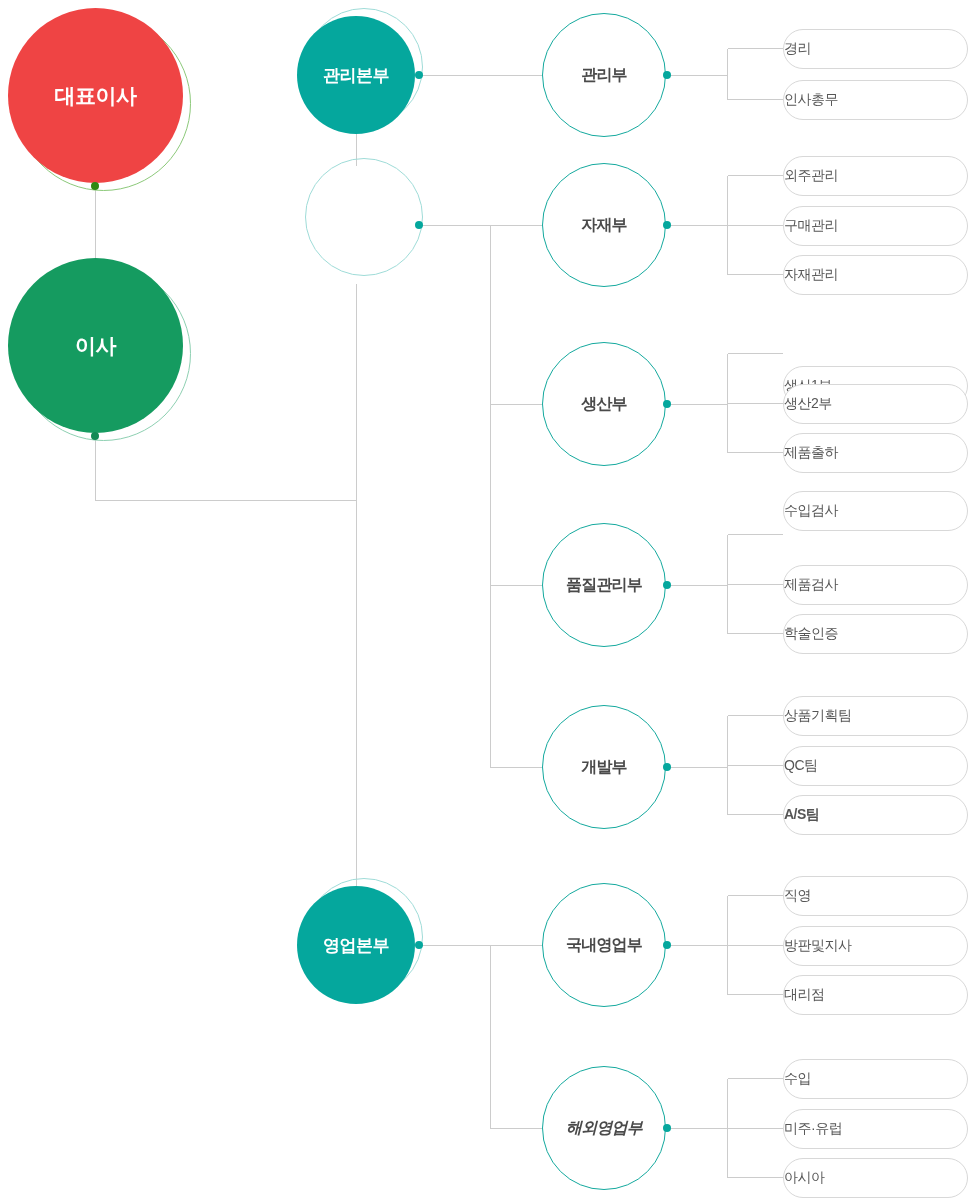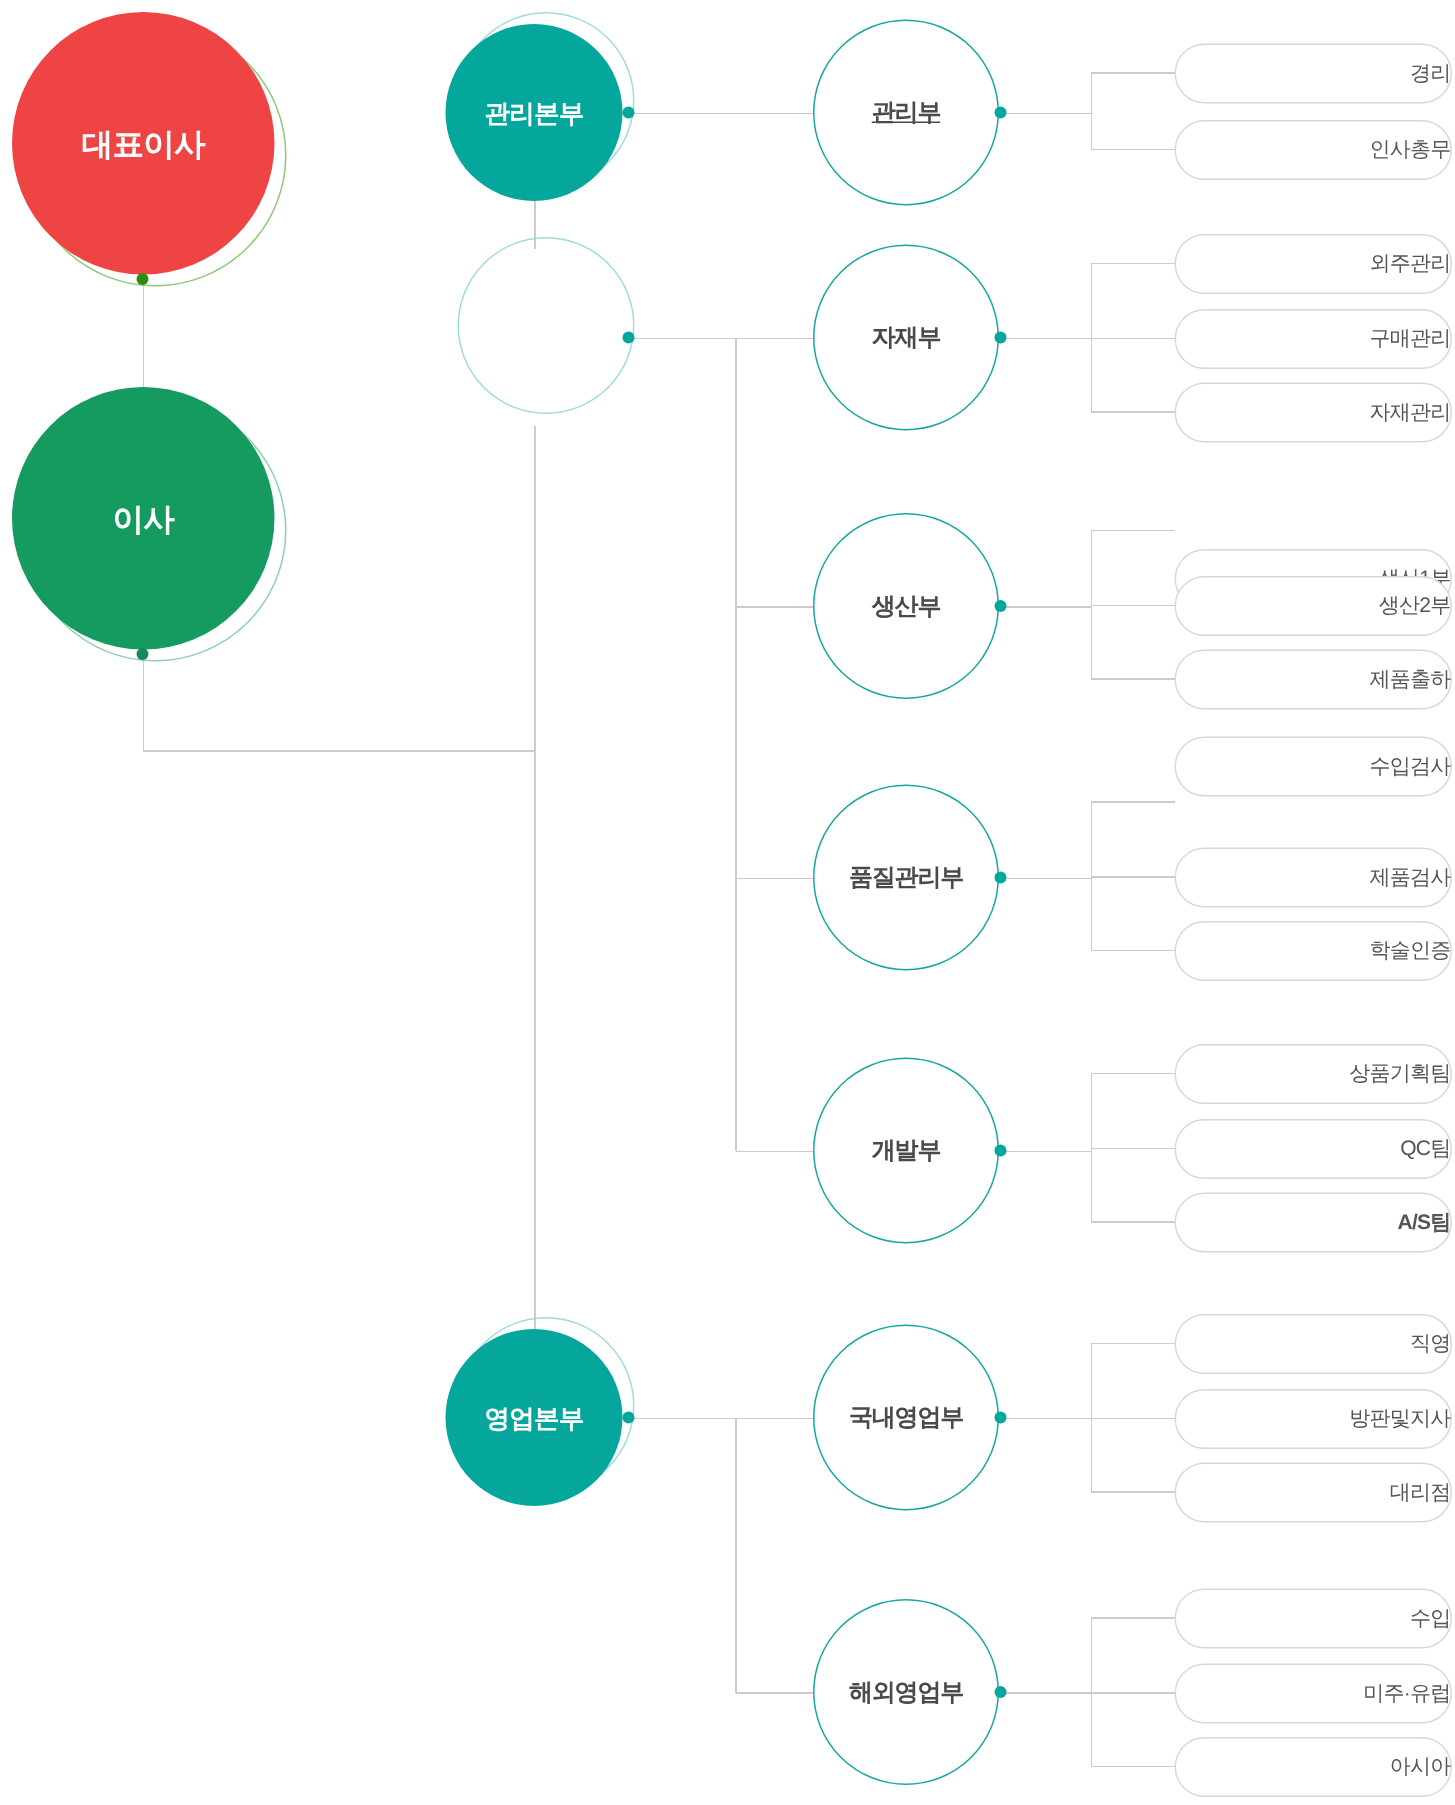--- a/index.html
+++ b/index.html
@@ -77,21 +77,21 @@
   .pill {
     position: absolute;
     left: 783px;
     width: 185px;
     height: 40px;
     border: 1px solid #d8d8d8;
     border-radius: 20px;
     background: #ffffff;
     display: flex;
     align-items: center;
-    justify-content: flex-end;
+    justify-content: flex-start;
     color: #555555;
     font-size: 14px;
     letter-spacing: -0.5px;
     z-index: 2;
   }
 
   
   .dot {
     position: absolute;
     width: 8px; height: 8px;
@@ -195,21 +195,21 @@
 
   <div class="r-hq hq2r"></div>
   <div class="dot dot-teal" style="left:415px; top:221px;"></div>
 
   <div class="r-hq hq3r"></div>
   <div class="c-hq hq3">
     <span>영업본부</span>
   </div>
   <div class="dot dot-teal" style="left:415px; top:941px;"></div>
 
-  <div class="dept-circle" style="left:542px; top:13px;text-decoration:underline;">
+  <div class="dept-circle" style="left:542px; top:13px;">
     <span>관리부</span>
   </div>
   <div class="dot dot-teal" style="left:663px; top:71px;"></div>
 
   <div class="dept-circle" style="left:542px; top:163px;">
     <span>자재부</span>
   </div>
   <div class="dot dot-teal" style="left:663px; top:221px;"></div>
 
   <div class="dept-circle" style="left:542px; top:342px;">
@@ -225,21 +225,21 @@
   <div class="dept-circle" style="left:542px; top:705px;">
     <span>개발부</span>
   </div>
   <div class="dot dot-teal" style="left:663px; top:763px;"></div>
 
   <div class="dept-circle" style="left:542px; top:883px;">
     <span>국내영업부</span>
   </div>
   <div class="dot dot-teal" style="left:663px; top:941px;"></div>
 
-  <div class="dept-circle" style="left:542px; top:1066px;">
+  <div class="dept-circle" style="left:542px; top:1066px;font-style:italic;">
     <span>해외영업부</span>
   </div>
   <div class="dot dot-teal" style="left:663px; top:1124px;"></div>
 
   <div class="pill" style="top:29px;">
       <span>경리</span>
     </div>
   <div class="pill" style="top:156px;">
       <span>외주관리</span>
     </div>

